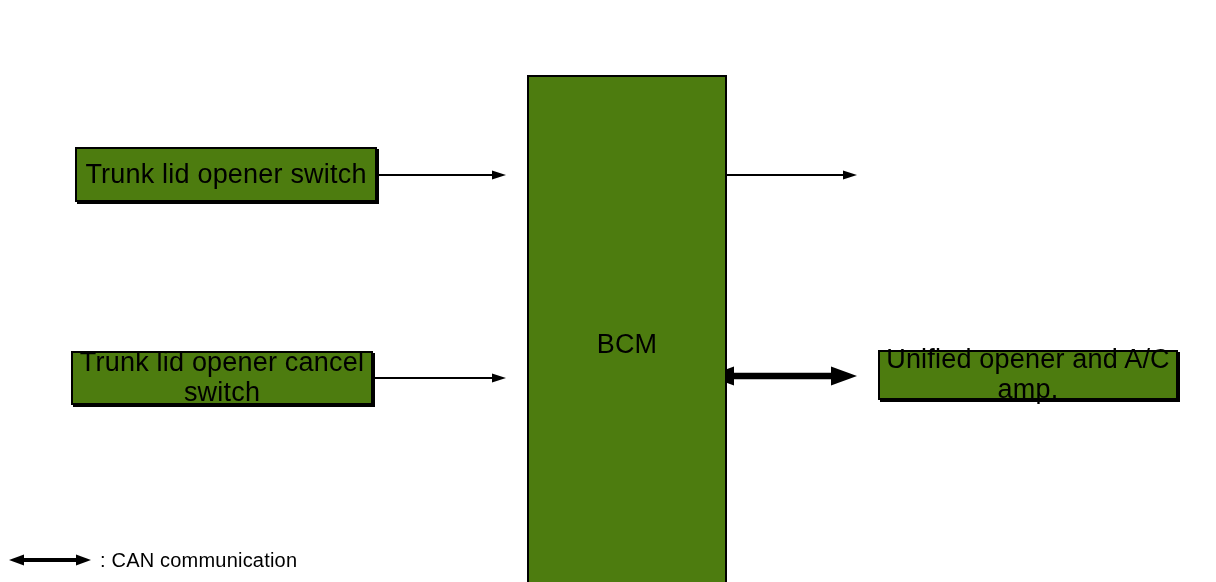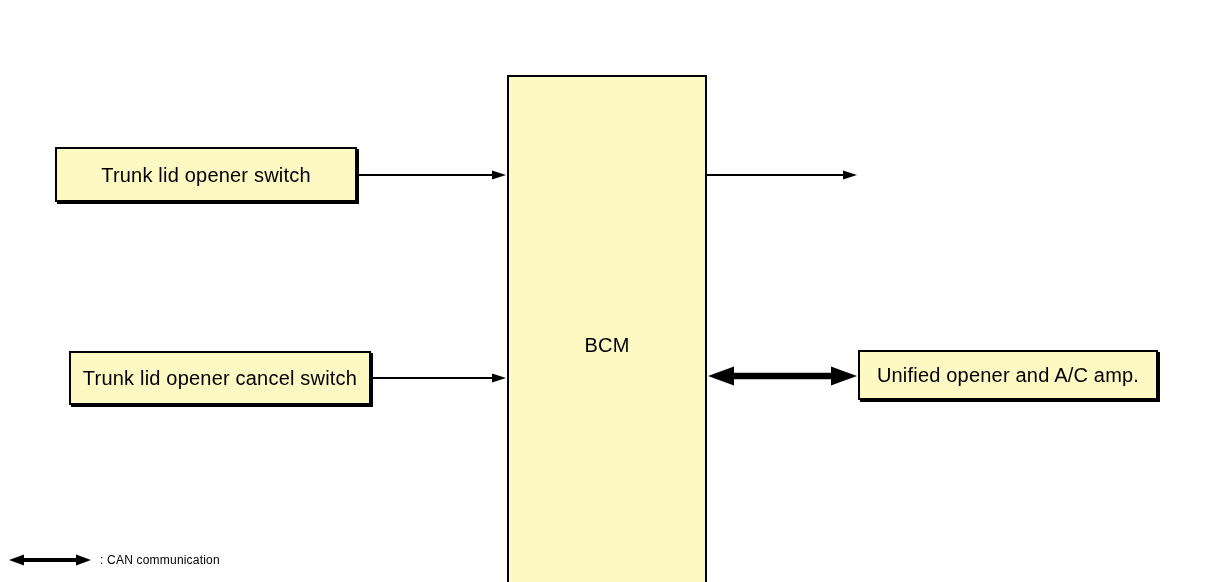--- a/index.html
+++ b/index.html
@@ -12,36 +12,37 @@
     position: relative;
     width: 1216px;
     height: 582px;
     background: #ffffff;
     overflow: hidden;
     color: #000000;
   }
   .node {
     position: absolute;
     box-sizing: border-box;
-    background: #fef9c3;
+    background: #4d7c0f;
     border: 2px solid #000000;
     display: flex;
     align-items: center;
     justify-content: center;
     text-align: center;
-    font-size: 20px;
+    font-size: 27px;
     line-height: 1.1;
     letter-spacing: 0.2px;
     color: #000000;
+    margin-left: 20px;
   }
   .node.shadowed {
     box-shadow: 2px 2px 0 0 #000000;
   }
   #box-trunk-lid-opener-switch        { left: 55px;  top: 147px; width: 302px; height: 55px; }
-  #box-trunk-lid-opener-cancel-switch { left: 69px;  top: 351px; width: 302px; height: 54px; }
+  #box-trunk-lid-opener-cancel-switch { left: 51px;  top: 351px; width: 302px; height: 54px; }
   #box-bcm                            { left: 507px; top: 75px;  width: 200px; height: 540px; }
   #box-trunk-lid-opener-actuator      { left: 858px; top: 146px; width: 300px; height: 56px; }
   #box-unified-meter-ac-amp           { left: 858px; top: 350px; width: 300px; height: 50px; }
 
   #connector-layer {
     position: absolute;
     left: 0;
     top: 0;
     width: 1216px;
     height: 582px;
@@ -50,21 +51,21 @@
   .legend {
     position: absolute;
     left: 8px;
     top: 546px;
     height: 28px;
     display: flex;
     align-items: center;
     gap: 8px;
   }
   .legend-text {
-    font-size: 12px;
+    font-size: 20px;
     letter-spacing: 0.2px;
     color: #000000;
     white-space: nowrap;
   }
 </style>
 </head>
 <body>
 
 <div id="canvas">
 

